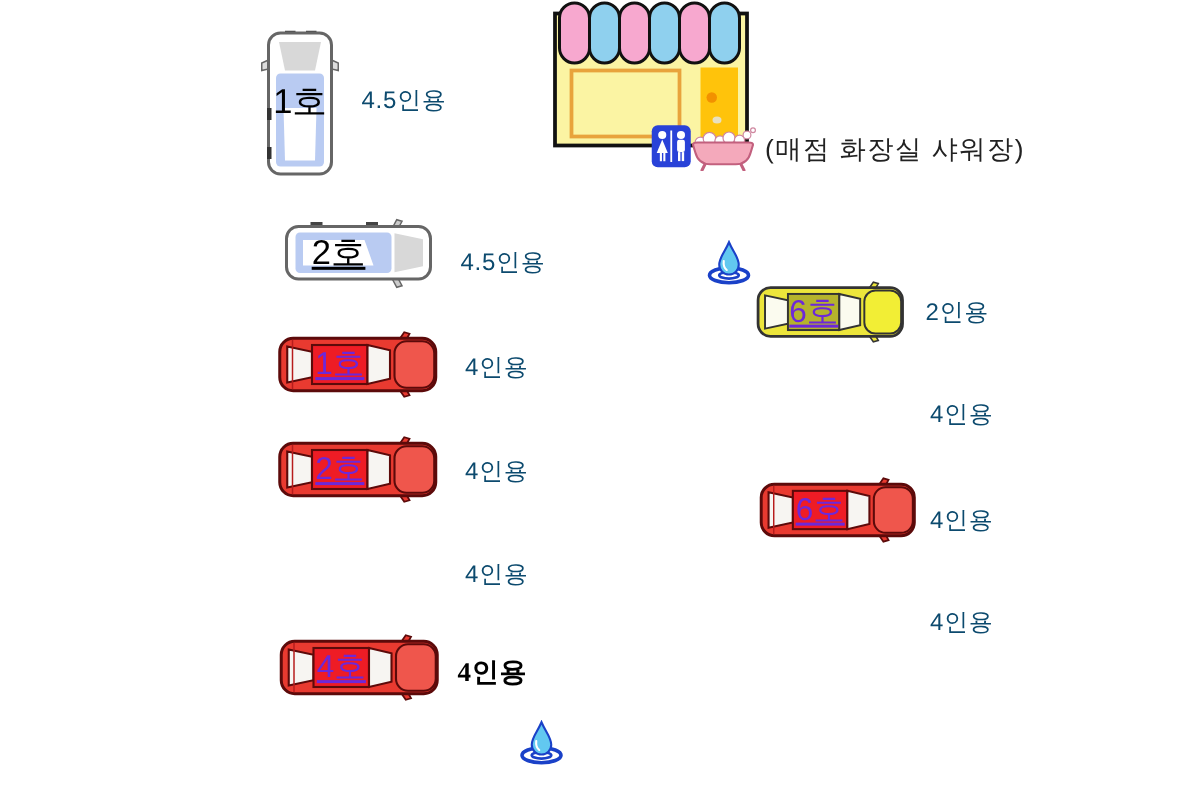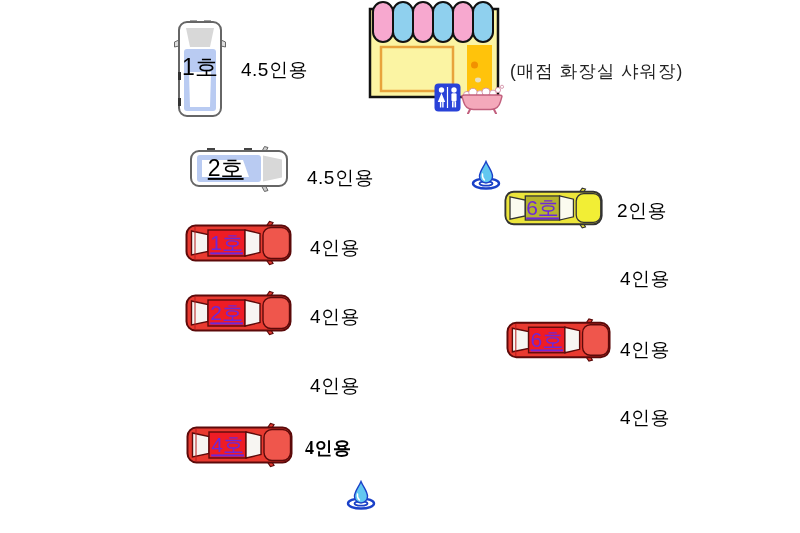--- a/index.html
+++ b/index.html
@@ -26,34 +26,35 @@
     white-space:nowrap;
   }
   .van-label{
     position:absolute;
     font-size:23px;color:#000;white-space:nowrap;
   }
   .van-label.v1{left:8%;top:33%;width:84%;text-align:center;text-decoration:none;}
   .van-label.v2{left:13%;top:50%;width:46%;transform:translateY(-52%);text-align:center;text-decoration:underline;text-underline-offset:2px;}
   .capacity{
     position:absolute;
-    font-size:19px;color:#000000;
+    font-size:16px;color:#0c4a6e;
     letter-spacing:0.5px;
     white-space:nowrap;
   }
   .capacity.bold{
     font-family:"Liberation Serif","DejaVu Serif",serif;
     font-weight:bold;
     font-size:18px;color:#000;
   }
   .facility-label{
     position:absolute;
     font-size:17.5px;color:#222;
     letter-spacing:1px;
     white-space:nowrap;
+    margin-top:28px;
   }
 </style>
 </head>
 <body>
 
 <div class="canvas">
 
   <svg width="0" height="0" style="position:absolute">
     <defs>
       <g id="red-car-art">

